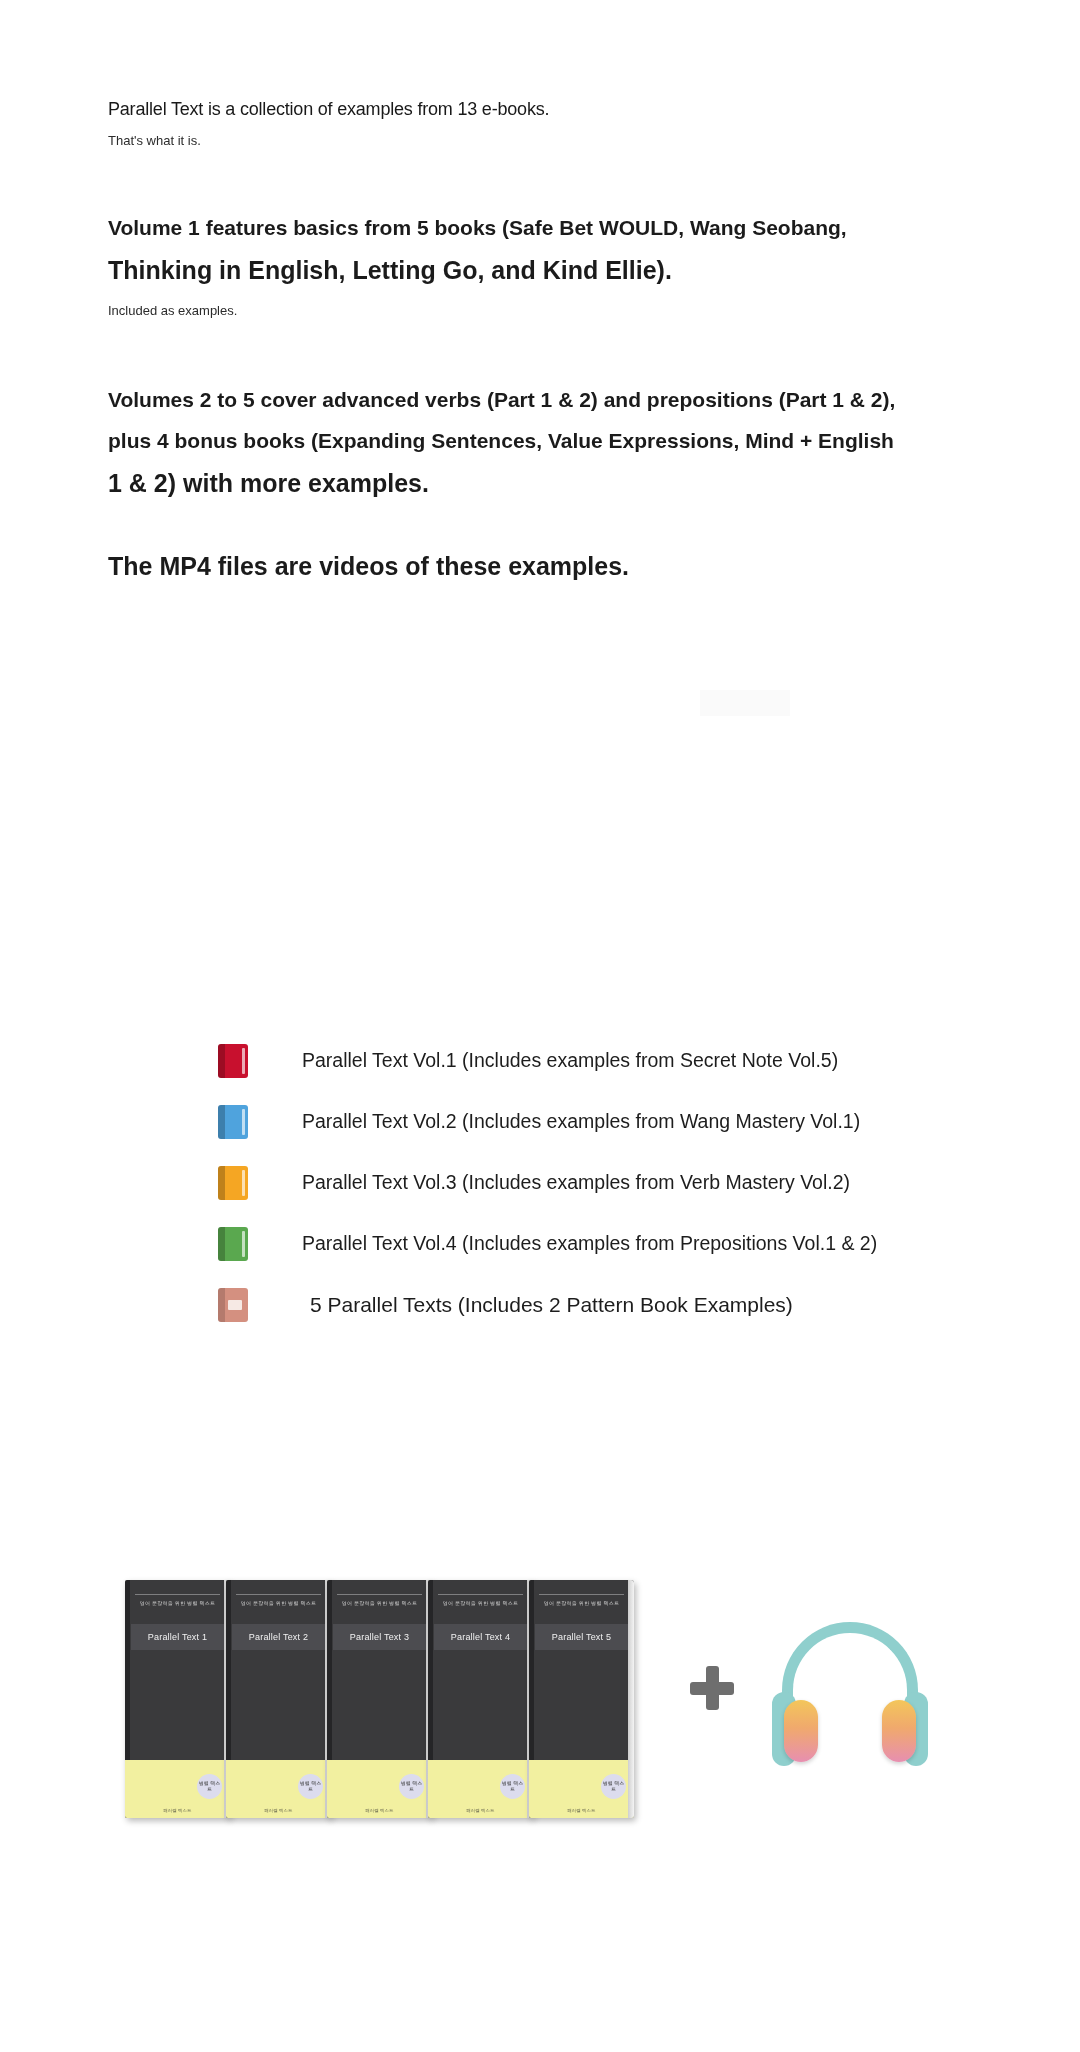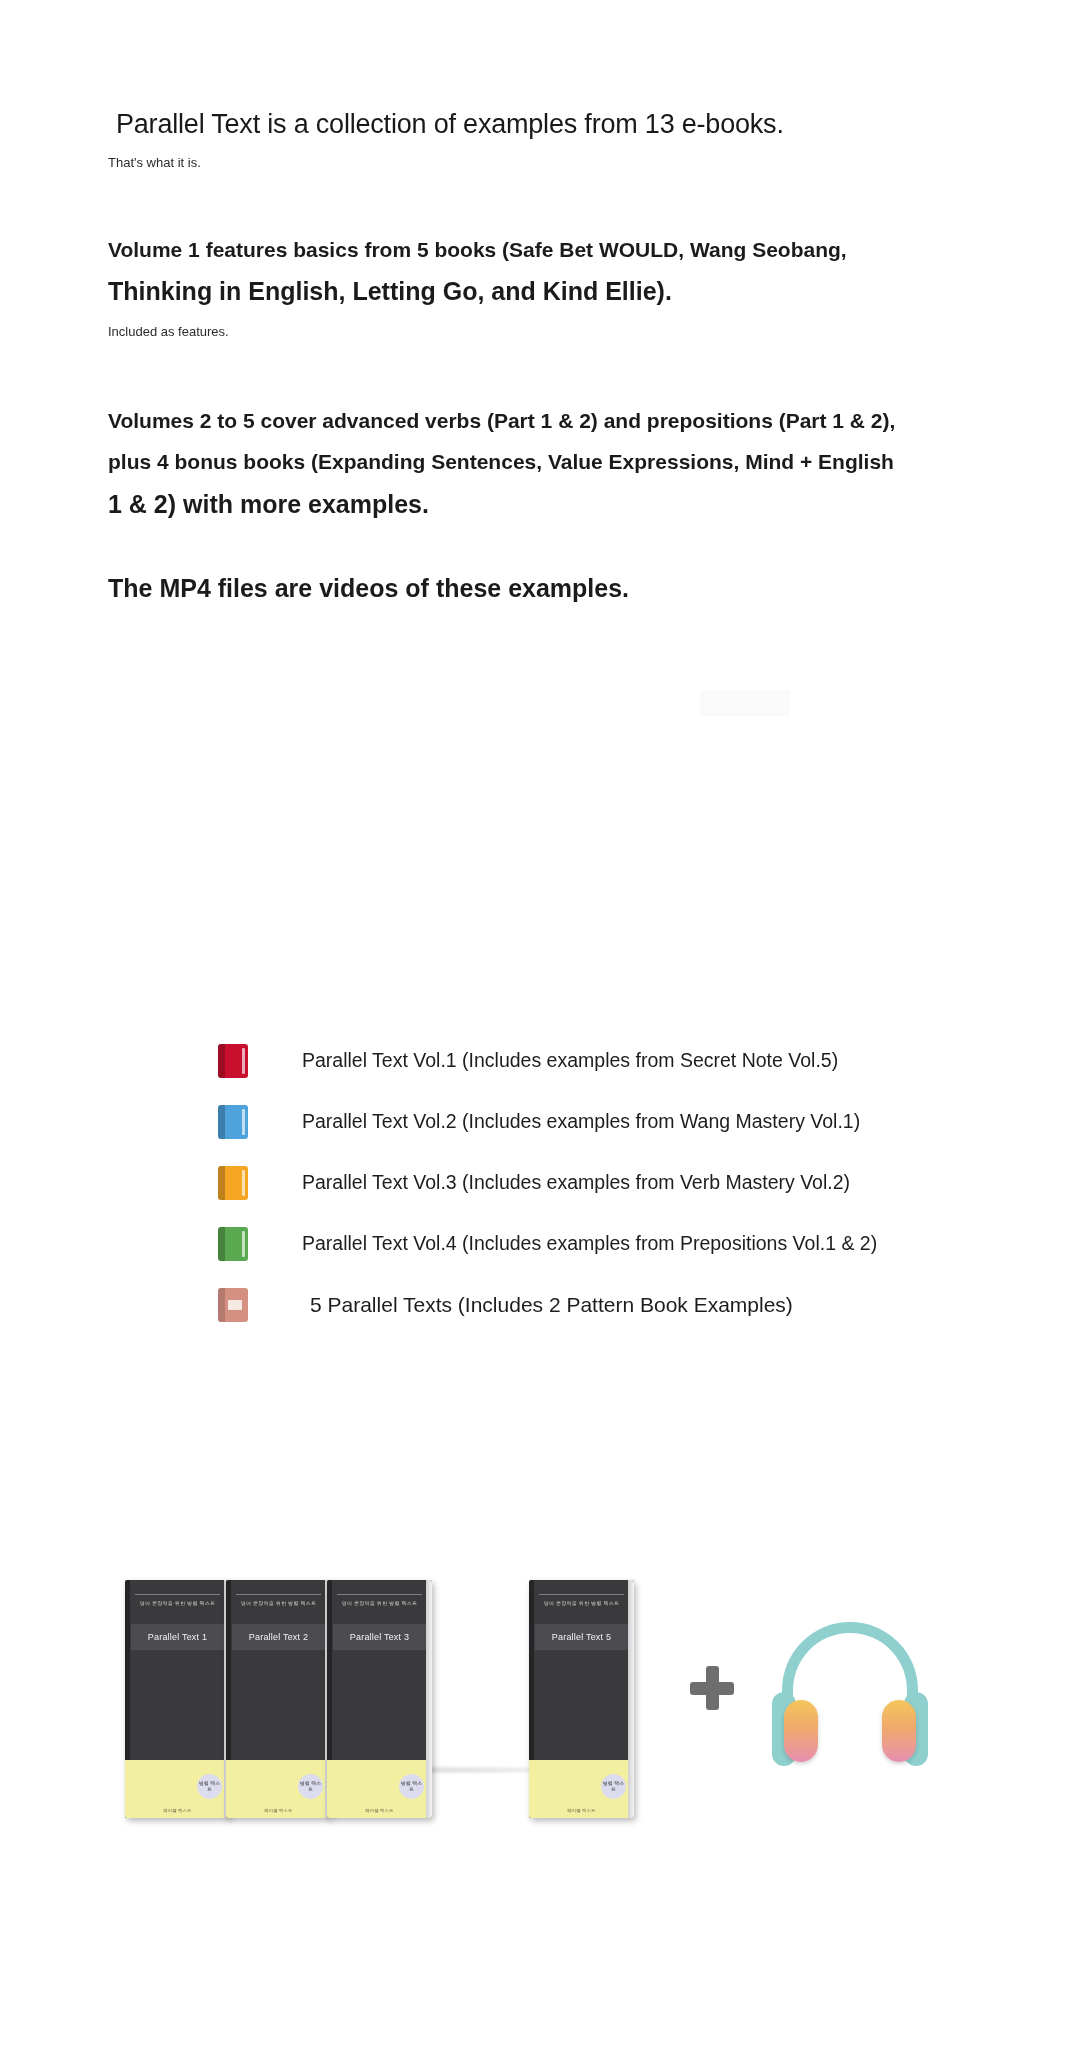--- a/index.html
+++ b/index.html
@@ -24,25 +24,25 @@
 
   
   .intro {
     position: absolute;
     left: 108px;
     top: 96px;
     width: 880px;
   }
 
   .headline {
-    font-size: 27px;
+    font-size: 18px;
     line-height: 1.5;
     color: #191919;
     letter-spacing: -0.2px;
-    margin: 8px;
+    margin: 0;
     font-weight: 400;
   }
 
   .tiny {
     font-size: 13px;
     color: #2b2b2b;
     margin: 10px 0 0 0;
     letter-spacing: 0;
   }
 
@@ -314,21 +314,21 @@
   <div class="intro">
     <p class="headline">Parallel Text is a collection of examples from 13 e-books.</p>
     <p class="tiny">That's what it is.</p>
 
     <div class="block-gap-1"></div>
 
     <div class="para-group">
       <p class="para">Volume 1 features basics from 5 books (Safe Bet WOULD, Wang Seobang,</p>
       <p class="para big">Thinking in English, Letting Go, and Kind Ellie).</p>
     </div>
-    <p class="tiny">Included as features.</p>
+    <p class="tiny">Included as examples.</p>
 
     <div class="block-gap-2"></div>
 
     <div class="para-group">
       <p class="para">Volumes 2 to 5 cover advanced verbs (Part 1 &amp; 2) and prepositions (Part 1 &amp; 2),</p>
       <p class="para">plus 4 bonus books (Expanding Sentences, Value Expressions, Mind + English</p>
       <p class="para big">1 &amp; 2) with more examples.</p>
     </div>
 
     <div class="block-gap-3"></div>
@@ -428,20 +428,35 @@
           </span>
         <span class="bk-yellow">
           <span class="ylines"><span class="yl"></span><span class="yl"></span><span class="yl"></span><span class="yl"></span></span>
           <span class="bk-badge">병렬
 텍스트</span>
           <span class="bk-foot">패러렐 텍스트</span>
         </span>
         <span class="bk-pages"></span>
       </div>
 
+      <div class="book" style="left:303px;">
+        <span class="bk-spine"></span>
+        <span class="bk-top-line"></span>
+        <span class="bk-tiny">영어 문장력을 위한 병렬 텍스트</span>
+        <span class="bk-bar">
+            <span class="bk-title">Parallel Text 4</span>
+          </span>
+        <span class="bk-yellow">
+          <span class="ylines"><span class="yl"></span><span class="yl"></span><span class="yl"></span><span class="yl"></span></span>
+          <span class="bk-badge">병렬
+텍스트</span>
+          <span class="bk-foot">패러렐 텍스트</span>
+        </span>
+        <span class="bk-pages"></span>
+      </div>
 
       <div class="book" style="left:404px;">
         <span class="bk-spine"></span>
         <span class="bk-top-line"></span>
         <span class="bk-tiny">영어 문장력을 위한 병렬 텍스트</span>
         <span class="bk-bar">
             <span class="bk-title">Parallel Text 5</span>
           </span>
         <span class="bk-yellow">
           <span class="ylines"><span class="yl"></span><span class="yl"></span><span class="yl"></span><span class="yl"></span></span>

